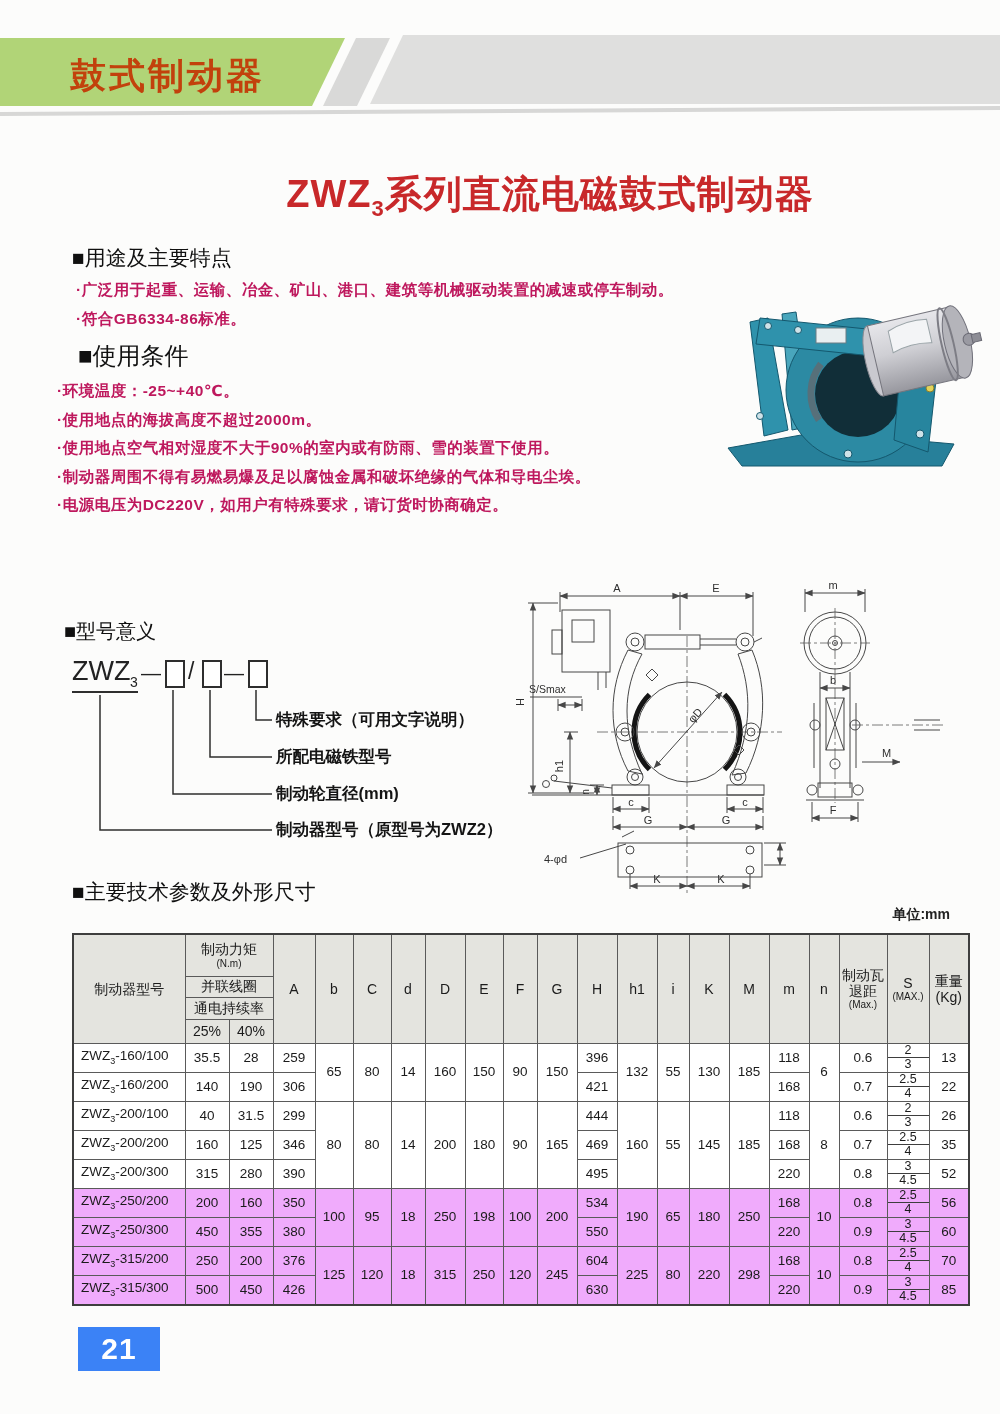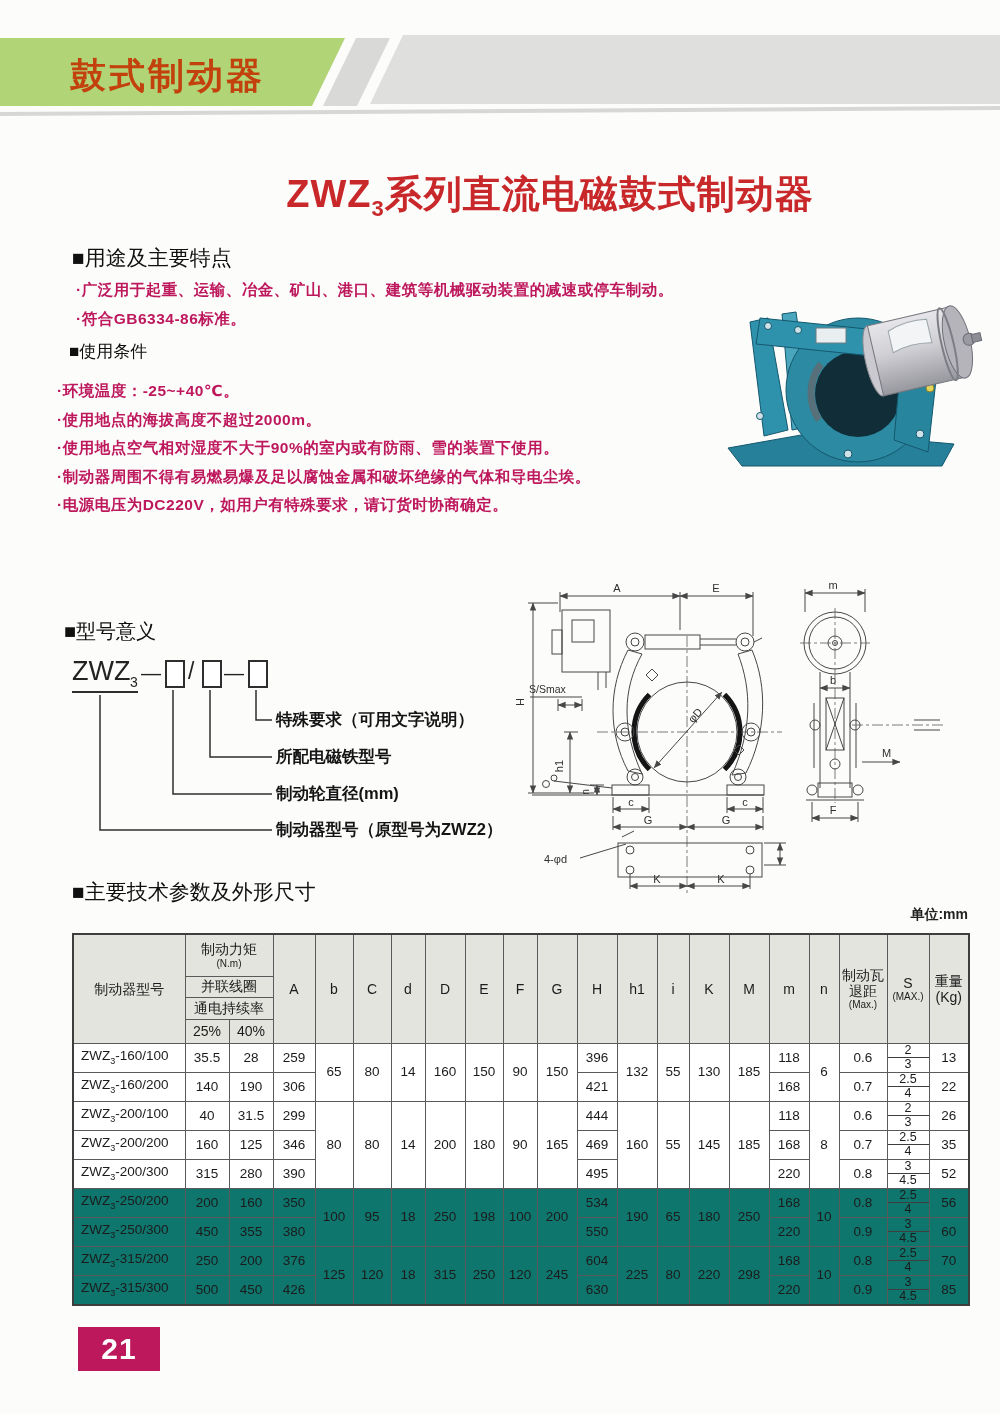--- a/index.html
+++ b/index.html
@@ -28,26 +28,26 @@
               font-size:13.5px;color:#1b1b1b;line-height:1.15;overflow:hidden;}
   #spec-table th{background:#e4e4df;font-weight:normal;font-size:14px;margin-left:18px;}
   #spec-table th .sm{font-size:10px;}
   #spec-table thead tr:nth-child(1){height:42px;}
   #spec-table thead tr:nth-child(2){height:21px;}
   #spec-table thead tr:nth-child(3){height:22px;}
   #spec-table thead tr:nth-child(4){height:24px;}
   #spec-table tbody tr{height:28px;}
   #spec-table td.model{text-align:left;padding-left:7px;white-space:nowrap;}
   #spec-table td.model sub{font-size:9px;}
-  #spec-table tr.shaded td{background:#0f766e;}
+  #spec-table tr.shaded td{background:#f0abfc;}
   .fr{display:block;width:100%;}
   .ft{display:block;border-bottom:1px solid #3e3e3e;font-size:12.5px;line-height:13.5px;}
   .fb{display:block;font-size:12.5px;line-height:13.5px;}
-  .unit-label{position:absolute;left:830px;top:906px;width:138px;text-align:right;font-size:14px;font-weight:bold;color:#222;}
-  .page-badge{position:absolute;left:78px;top:1327px;width:82px;height:44px;background:#be185d;
+  .unit-label{position:absolute;left:812px;top:906px;width:138px;text-align:right;font-size:14px;font-weight:bold;color:#222;}
+  .page-badge{position:absolute;left:78px;top:1327px;width:82px;height:44px;background:#3b82f6;
               color:#fff;font-size:30px;font-weight:bold;text-align:center;line-height:44px;letter-spacing:1px;}
   
   .ln{stroke:#474747;fill:none;stroke-width:1;}
   .dim{stroke:#474747;fill:none;stroke-width:1;marker-start:url(#ar);marker-end:url(#ar);}
   .cl{stroke:#5a5a5a;stroke-width:0.8;stroke-dasharray:11 3 3 3;fill:none;}
   .thick{stroke:#141414;stroke-width:5;fill:none;}
   .dl{font-size:11px;fill:#2f2f2f;}
   .mcl{stroke:#2e2e2e;stroke-width:1.5;fill:none;}
 </style>
 </head>
@@ -102,21 +102,21 @@
       <ellipse cx="177" cy="82" rx="10" ry="36" fill="#c9c9cf" stroke="#8a8a92"></ellipse>
       <rect x="177" y="46" width="84" height="72" fill="url(#mg)" stroke="#75757d"></rect>
       <ellipse cx="261" cy="82" rx="13" ry="37" fill="#b4b4ba" stroke="#70707a"></ellipse>
       <ellipse cx="251" cy="82" rx="6" ry="37" fill="none" stroke="#7d7d85" stroke-width="2"></ellipse>
       <circle cx="273" cy="82" r="6" fill="#9a9aa2" stroke="#6a6a74"></circle>
       <rect x="276" y="78" width="9" height="8" fill="#8d8d95" stroke="#6a6a74"></rect>
       <path d="M196,56 q20,-7 40,-3 l0,24 q-20,-5 -40,1 z" fill="#f3f4f6" stroke="#9aa4a8"></path>
     </g>
   </svg>
 
-  <div class="sec-h" style="left:69px;top:340px;font-size:17px;">■使用条件</div>
+  <div class="sec-h" style="left:78px;top:340px;font-size:24px;">■使用条件</div>
   <div class="blist" style="left:57px;top:377px;">
     <div>·环境温度：-25~+40℃。</div>
     <div>·使用地点的海拔高度不超过2000m。</div>
     <div>·使用地点空气相对湿度不大于90%的室内或有防雨、雪的装置下使用。</div>
     <div>·制动器周围不得有易燃易爆及足以腐蚀金属和破坏绝缘的气体和导电尘埃。</div>
     <div>·电源电压为DC220V，如用户有特殊要求，请订货时协商确定。</div>
   </div>
 
   <div class="sec-h" style="left:64px;top:618px;font-size:20px;">■型号意义</div>
   <span class="mz" style="left:72px;top:656px;">ZWZ</span>

